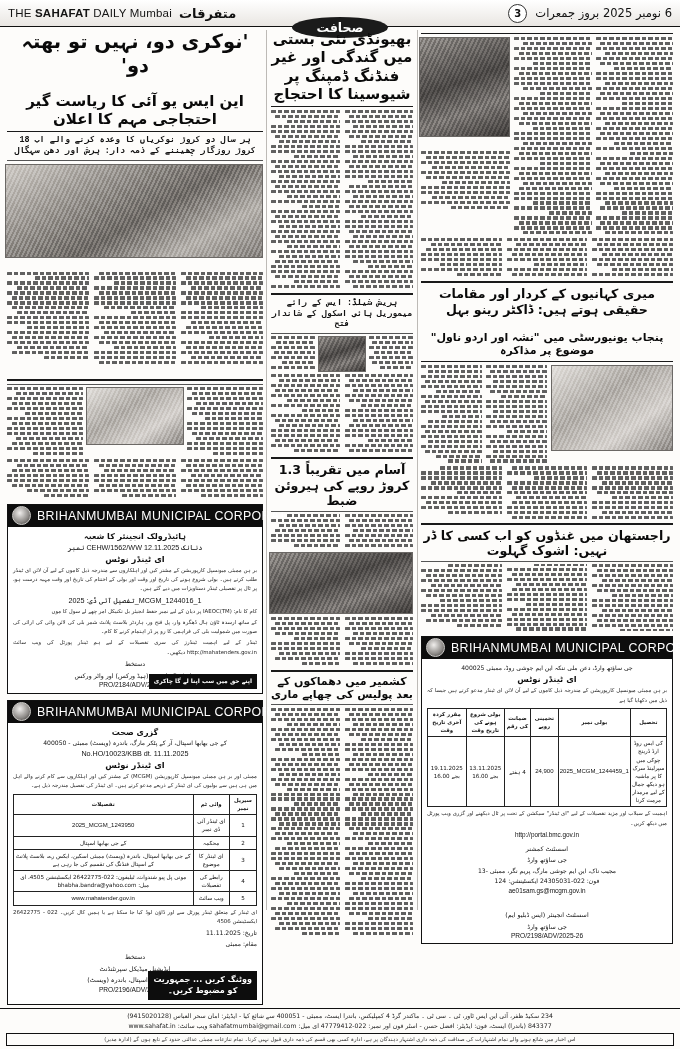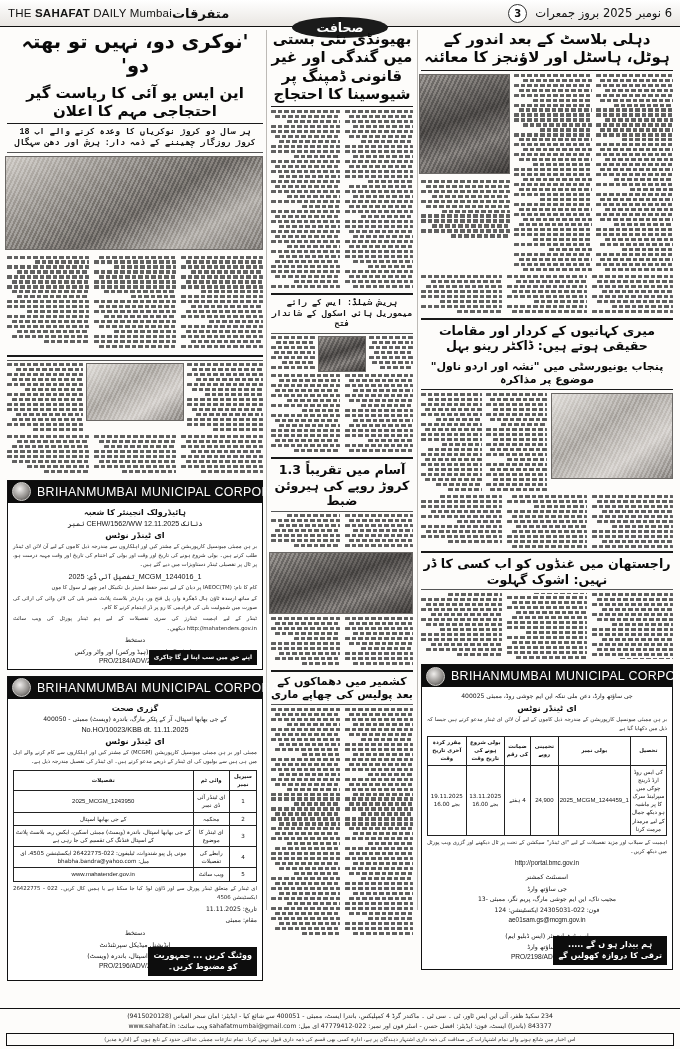--- a/index.html
+++ b/index.html
@@ -16,21 +16,21 @@
   }
 
   
   .masthead{
     height:26px;width:680px;position:relative;
     background:linear-gradient(#ffffff,#e9e6e2);
     border-bottom:1.6px solid #111;
     display:flex;align-items:center;
     direction:rtl;
   }
-  .mast-left{position:absolute;left:8px;top:0;height:26px;display:flex;align-items:center;direction:ltr;}
+  .mast-left{position:absolute;left:8px;top:0;height:26px;display:flex;align-items:center;gap:7px;direction:ltr;}
   .brand-eng{font-family:"Liberation Sans",sans-serif;font-size:11.5px;letter-spacing:.2px;color:#141414;white-space:nowrap;}
   .brand-eng b{font-weight:bold;}
   .brand-ur{font-size:13px;font-weight:bold;color:#111;margin-right:12px;}
   .mast-center{position:absolute;left:50%;transform:translateX(-50%);top:17px;text-align:center;}
   .logo-oval{
     width:96px;height:21px;border-radius:50%;
     background:#1b1b1b;color:#fff;
     display:flex;align-items:center;justify-content:center;
     font-size:12.5px;font-weight:bold;letter-spacing:1px;
   }
@@ -135,21 +135,21 @@
   
   .footer{
     position:absolute;left:0;right:0;bottom:0;width:680px;
     border-top:1.6px solid #111;background:#fdfcfa;padding:2px 6px 3px;
     box-sizing:border-box;
   }
   .foot-line{font-size:6.2px;text-align:center;line-height:1.6;color:#1a1a1a;}
   .foot-box{border:1px solid #111;margin-top:2px;padding:1.5px 4px;}
   .foot-dis{font-size:5.4px;text-align:center;line-height:1.5;color:#333;}
   .blk{display:block;}
-  .mt2{margin-top:6px}.mt4{margin-top:4px}
+  .mt2{margin-top:14px}.mt4{margin-top:4px}
 </style>
 </head>
 <body>
 
 <div class="page">
 
   <div class="masthead">
     <div class="mast-left">
       <span class="brand-eng"><span>THE </span><b>SAHAFAT</b><span> DAILY Mumbai</span></span>
       <span class="brand-ur">متفرقات</span>
@@ -386,21 +386,21 @@
               <span class="blk">ووٹنگ کریں ... جمہوریت</span>
               <span class="blk">کو مضبوط کریں۔</span>
             </span>
           </div>
         </div>
       </div>
     </div>
 
     <div class="col col-mid">
 
-      <div class="hl hl-lg">بھیونڈی نئی بستی میں گندگی اور غیر قانونی ڈمپنگ پر شیوسینا کا احتجاج</div>
+      <div class="hl hl-lg">بھیونڈی نئی بستی میں گندگی اور غیر فنڈنگ ڈمپنگ پر شیوسینا کا احتجاج</div>
       <div class="rule"></div>
       <div class="ur-body cols2">
         <span class="ln s1"></span>
           <span class="ln s2"></span>
           <span class="ln s1"></span>
           <span class="ln s3"></span>
         <span class="ln s1"></span>
           <span class="ln s2"></span>
           <span class="ln s4"></span>
           <span class="ln s1"></span>
@@ -670,21 +670,20 @@
           <span class="ln s2"></span>
         <span class="ln s1"></span>
           <span class="ln s3"></span>
           <span class="ln s2"></span>
           <span class="ln s6"></span>
       </div>
     </div>
 
     <div class="col col-left">
 
-      <div class="hl hl-lg">دہلی بلاسٹ کے بعد اندور کے ہوٹل، ہاسٹل اور لاؤنجز کا معائنہ</div>
       <div class="rule"></div>
 
       <div style="display:flex;gap:4px;align-items:flex-start;margin:2px 0;">
         <div class="ur-body" style="flex:1">
           <span class="ln s1"></span>
             <span class="ln s2"></span>
             <span class="ln s1"></span>
             <span class="ln s3"></span>
           <span class="ln s1"></span>
             <span class="ln s2"></span>
@@ -982,26 +981,20 @@
           <div class="ad-p">اہمیت کے سیلاب اور مزید تفصیلات کے لیے "ای ٹینڈر" سیکشن کے تحت پر ٹال دیکھنے اور گزری ویب پورٹل میں دیکھ کریں۔</div>
           <div class="ad-c ltr">http://portal.bmc.gov.in</div>
           <div class="ad-sign mt4">اسسٹنٹ کمشنر</div>
           <div class="ad-sign">جی ساؤتھ وارڈ</div>
           <div class="ad-c">مجیب ناک، این ایم جوشی مارگ، پریم نگر، ممبئی -13</div>
           <div class="ad-c">فون: 022-24305031 ایکسٹینشن: 124</div>
           <div class="ad-c ltr">ae01sam.gs@mcgm.gov.in</div>
           <div class="ad-sign mt2">اسسٹنٹ انجینئر (ایس ڈبلیو ایم)</div>
           <div class="ad-sign">جی ساؤتھ وارڈ</div>
           <div class="pro">PRO/2198/ADV/2025-26</div>
-          <div class="slogan-wrap" style="margin-top:-24px">
-            <span class="slogan">
-              <span class="blk">ہم بیدار ہو ں گے .....</span>
-              <span class="blk">ترقی کا دروازہ کھولیں گے</span>
-            </span>
-          </div>
         </div>
       </div>
     </div>
   </div>
 
   <div class="footer">
     <div class="foot-line">234 سکیڈ ظفر، آئی این ایس ٹاور، ٹی ۔ سی ٹی ۔ ماکندر گرڈ 4 کمپلیکس، باندرا ایسٹ، ممبئی - 400051 سے شائع کیا - ایڈیٹر: امان سحر العباس (9415020128)</div>
     <div class="foot-line">843377 (باندرا) ایسٹ، فون: ایڈیٹر: افضل حسن - اسٹر فون اور نمبر: 022-47779412 ای میل: sahafatmumbai@gmail.com ویب سائٹ: www.sahafat.in</div>
     <div class="foot-box">
       <div class="foot-dis">اس اخبار میں شائع ہونے والے تمام اشتہارات کی صداقت کی ذمہ داری اشتہار دہندگان پر ہے، ادارہ کسی بھی قسم کی ذمہ داری قبول نہیں کرتا۔ تمام تنازعات ممبئی عدالتی حدود کے تابع ہوں گے (ادارہ مدیر)</div>

